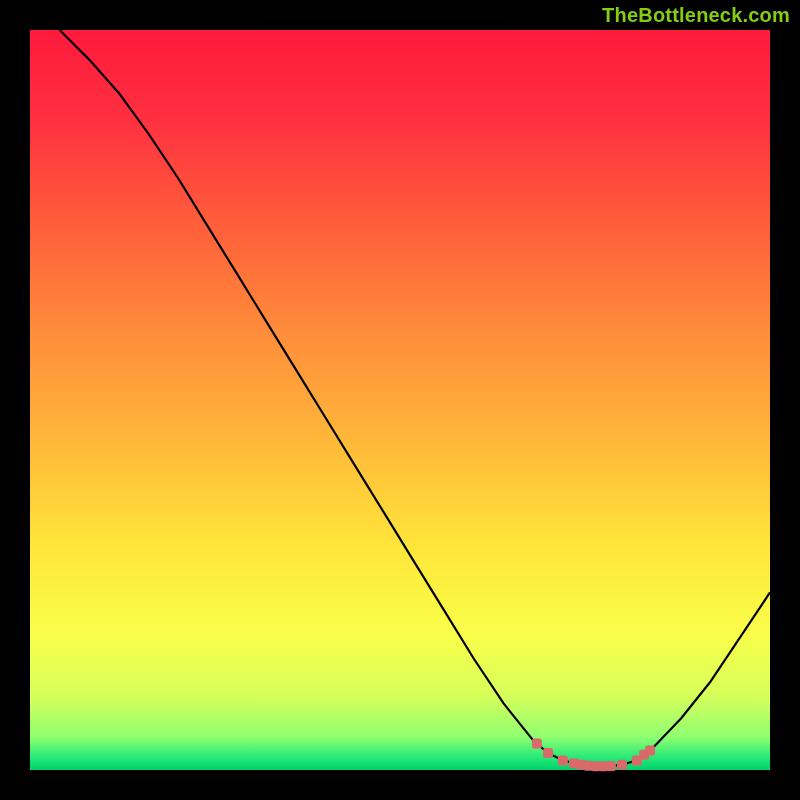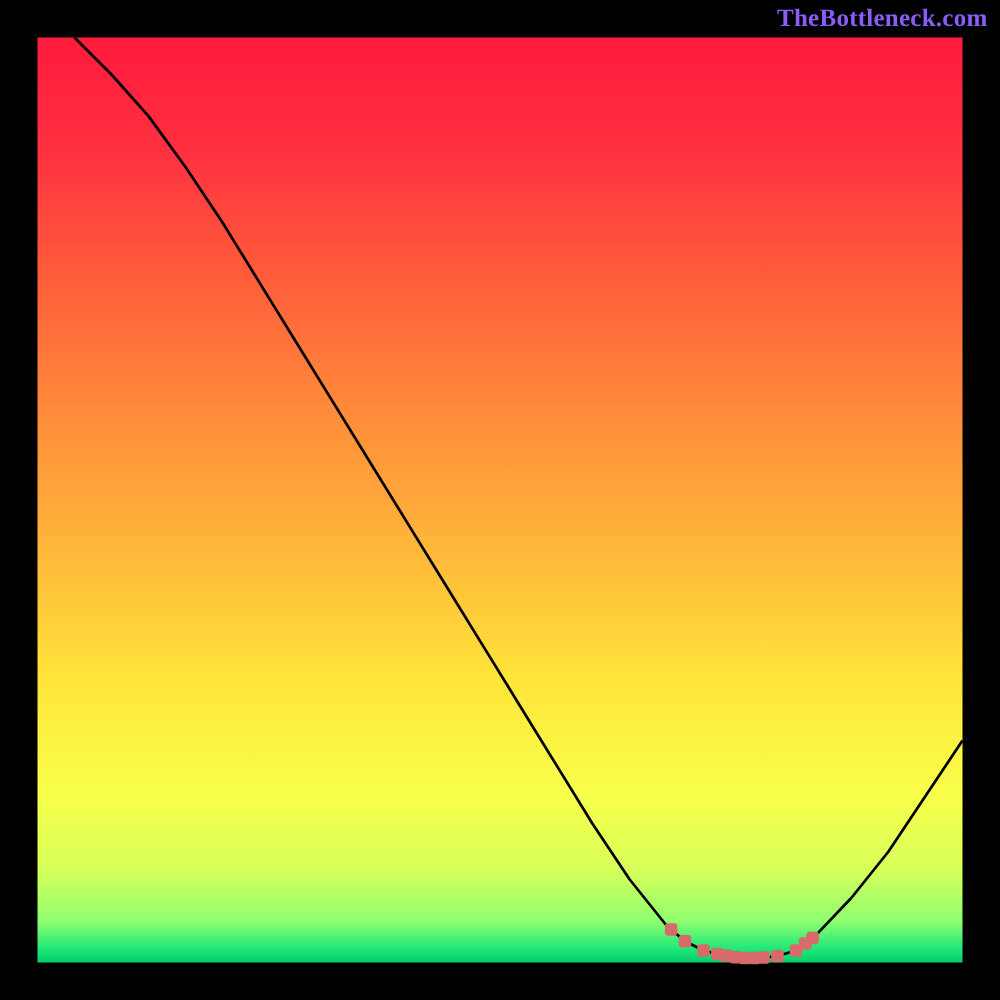--- a/index.html
+++ b/index.html
@@ -12,24 +12,24 @@
   }
   .chart-container {
     position: relative;
     width: 800px;
     height: 800px;
   }
   .watermark {
     position: absolute;
     top: 4px;
     right: 10px;
-    font-family: Liberation Serif, serif;
+    font-family: Liberation Sans, sans-serif;
     font-size: 20px;
     font-weight: bold;
-    color: #8b5cf6;
+    color: #84cc16;
     z-index: 10;
     letter-spacing: 0.2px;
   }
   svg {
     display: block;
   }
 </style>
 </head>
 <body>
 

